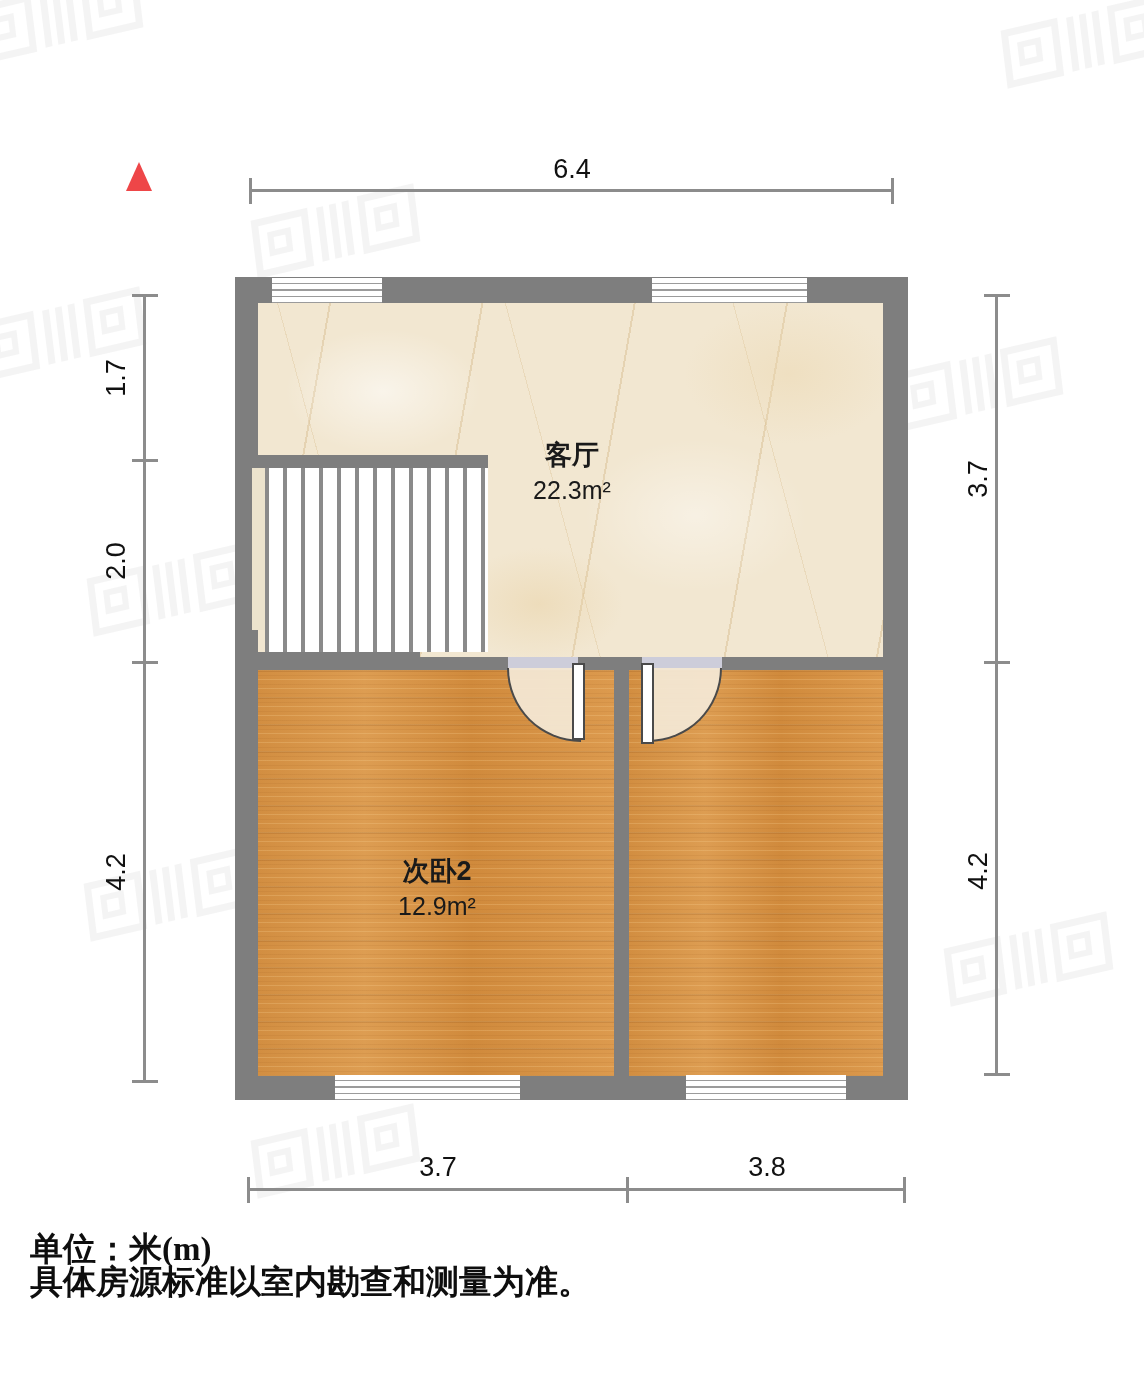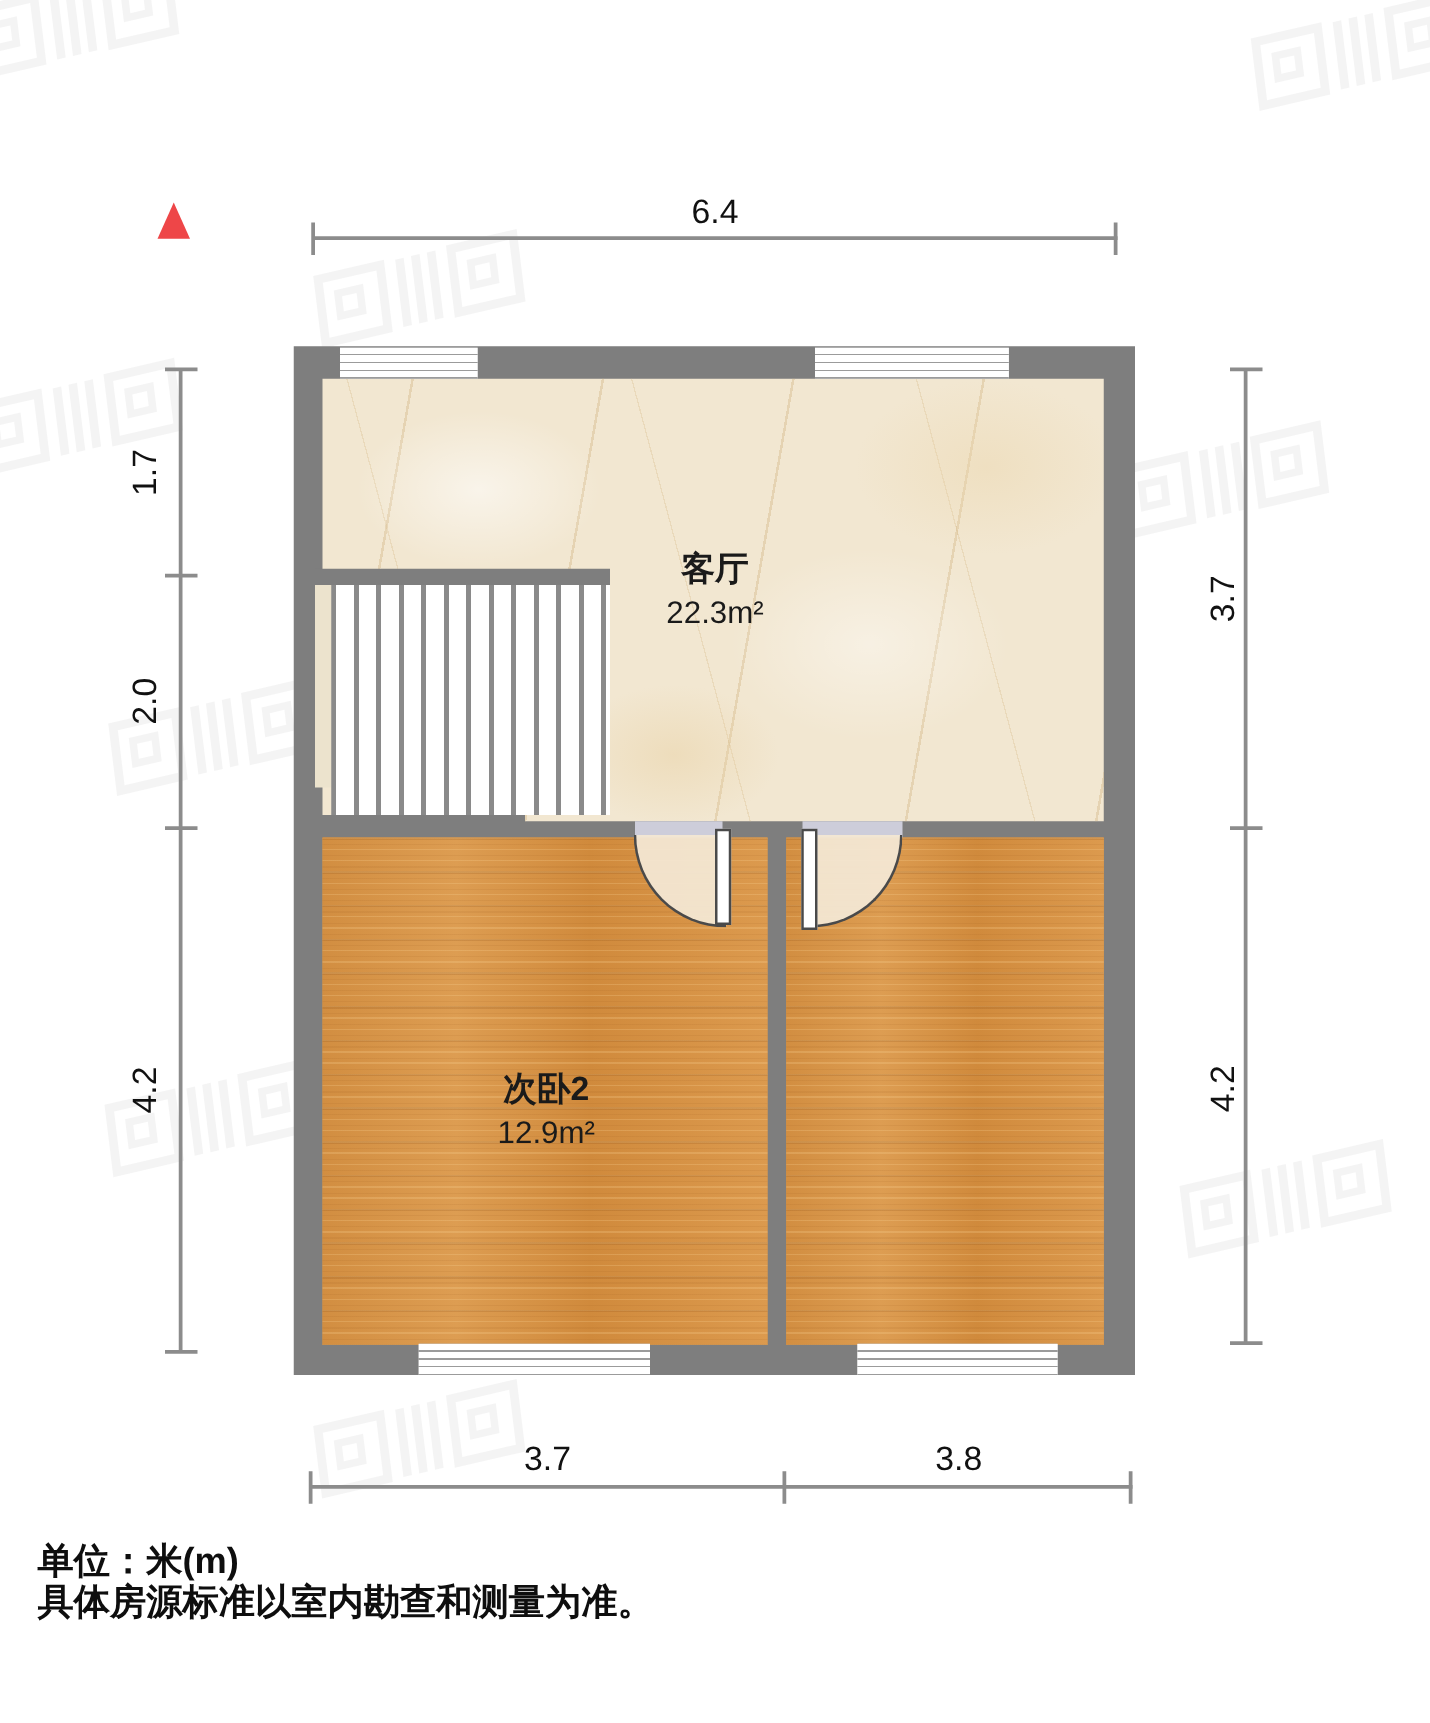--- a/index.html
+++ b/index.html
@@ -53,22 +53,22 @@
   .threshold{position:absolute;top:380px;height:13px;background:#cdcdda;}
   .door-arc{position:absolute;top:391px;width:72px;height:72px;background:rgba(243,231,211,0.95);}
   .door-arc.hinge-right{border-left:2px solid #4a4a4a;border-bottom:2px solid #4a4a4a;border-radius:0 0 0 100%;}
   .door-arc.hinge-left{border-right:2px solid #4a4a4a;border-bottom:2px solid #4a4a4a;border-radius:0 0 100% 0;}
   .door-leaf{position:absolute;top:386px;width:9px;background:#ffffff;border:2px solid #4a4a4a;}
   
   #north{position:absolute;left:126px;top:162px;width:0;height:0;
       border-left:13px solid transparent;border-right:13px solid transparent;
       border-bottom:29px solid #ee4648;}
   
-  #footer{position:absolute;left:30px;top:1233px;font-size:29px;line-height:33px;
-      font-weight:600;color:#0e0e0e;}
+  #footer{position:absolute;left:30px;top:1233px;font-size:33px;line-height:33px;
+      font-weight:600;color:#0e0e0e;font-family:Liberation Serif, serif;}
 </style>
 </head>
 <body>
 
 <div class="wm" style="left:-25px;top:-12px;">
     <span class="wm-sq"></span>
     <span class="wm-bars">
       <i></i>
       <i></i>
       <i></i>

